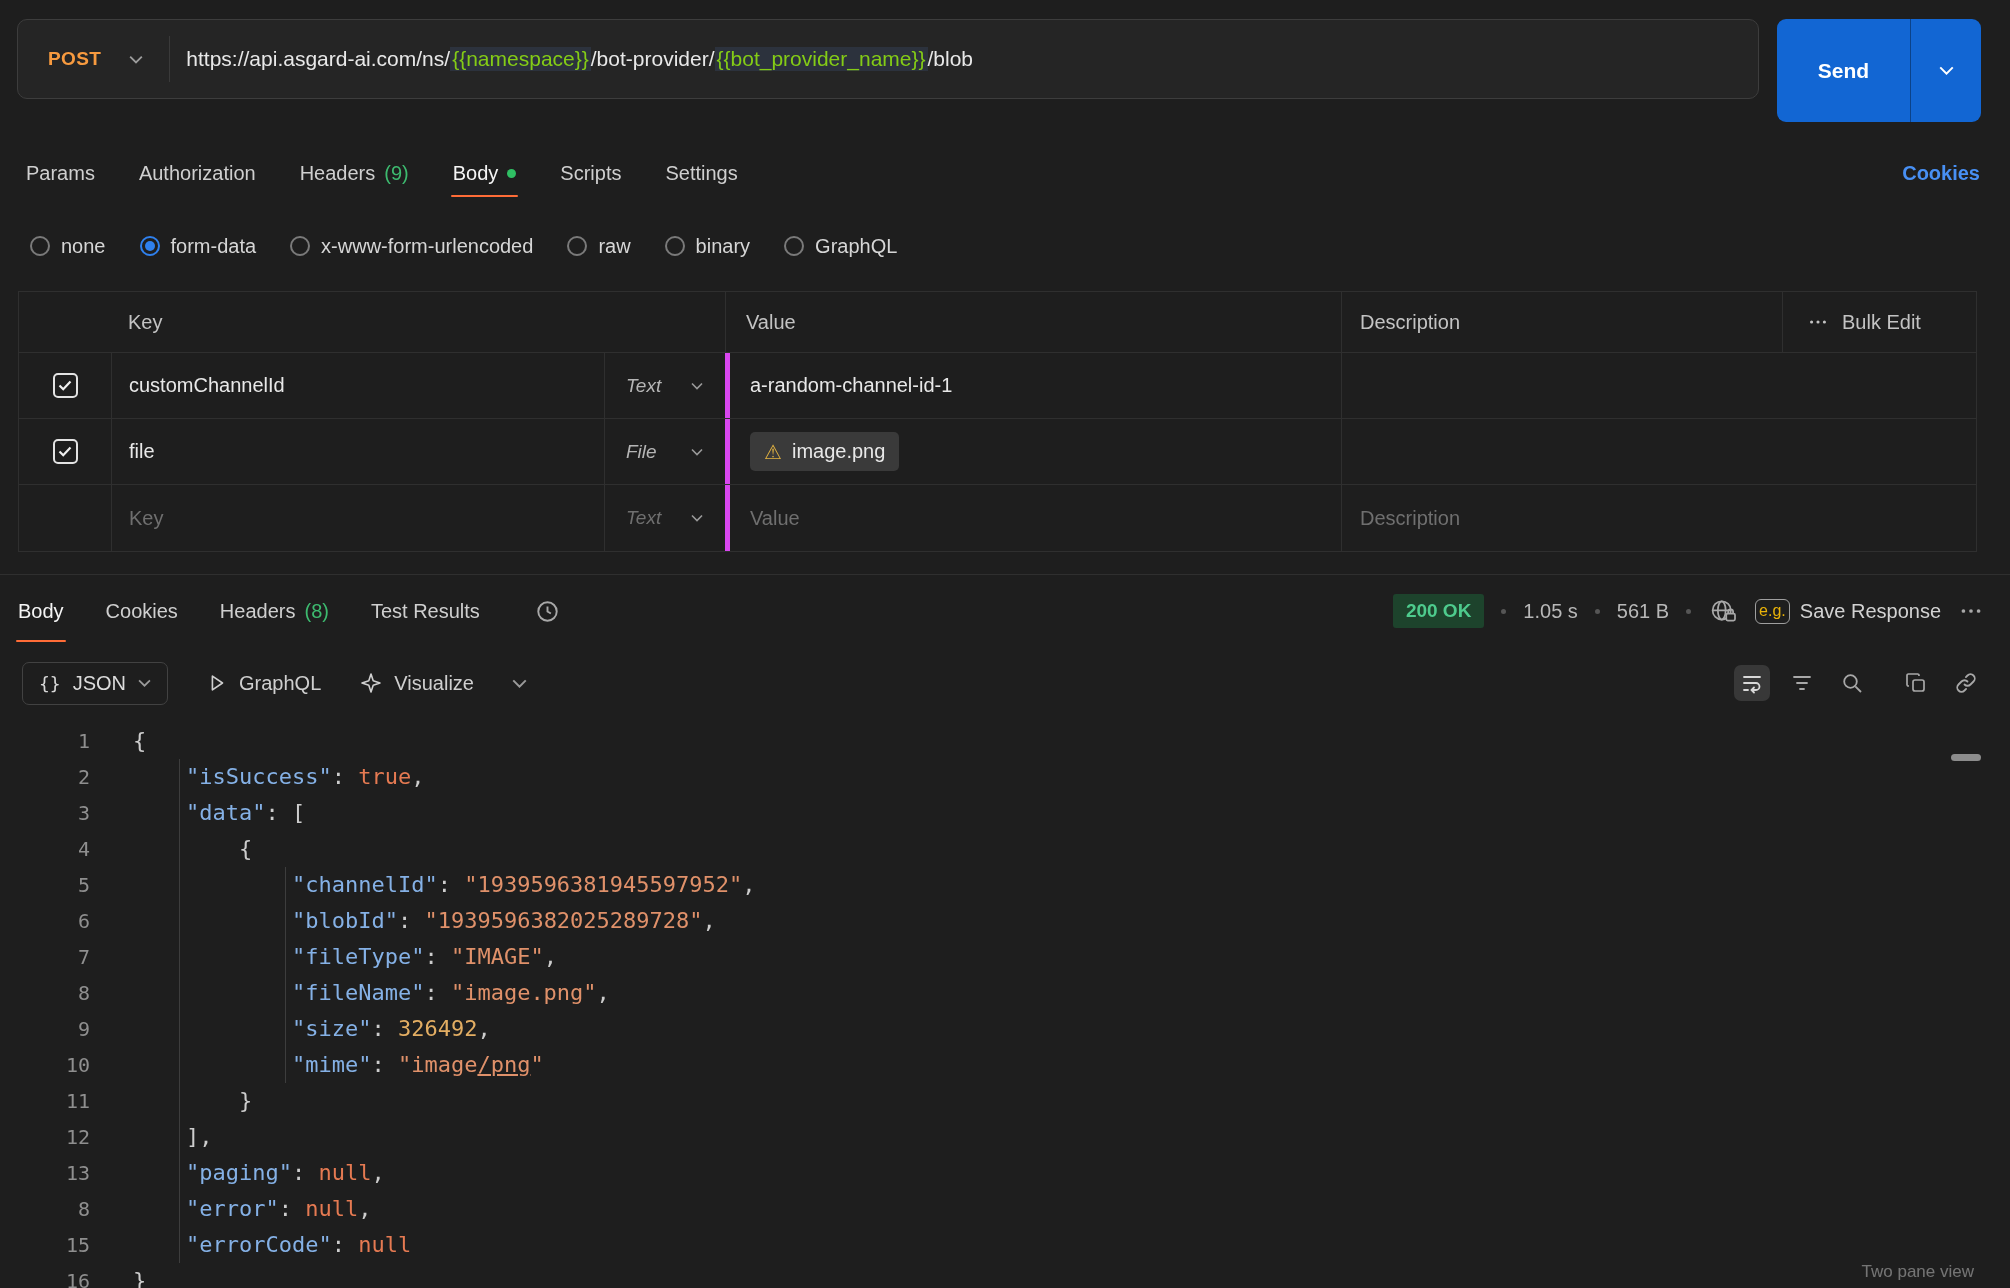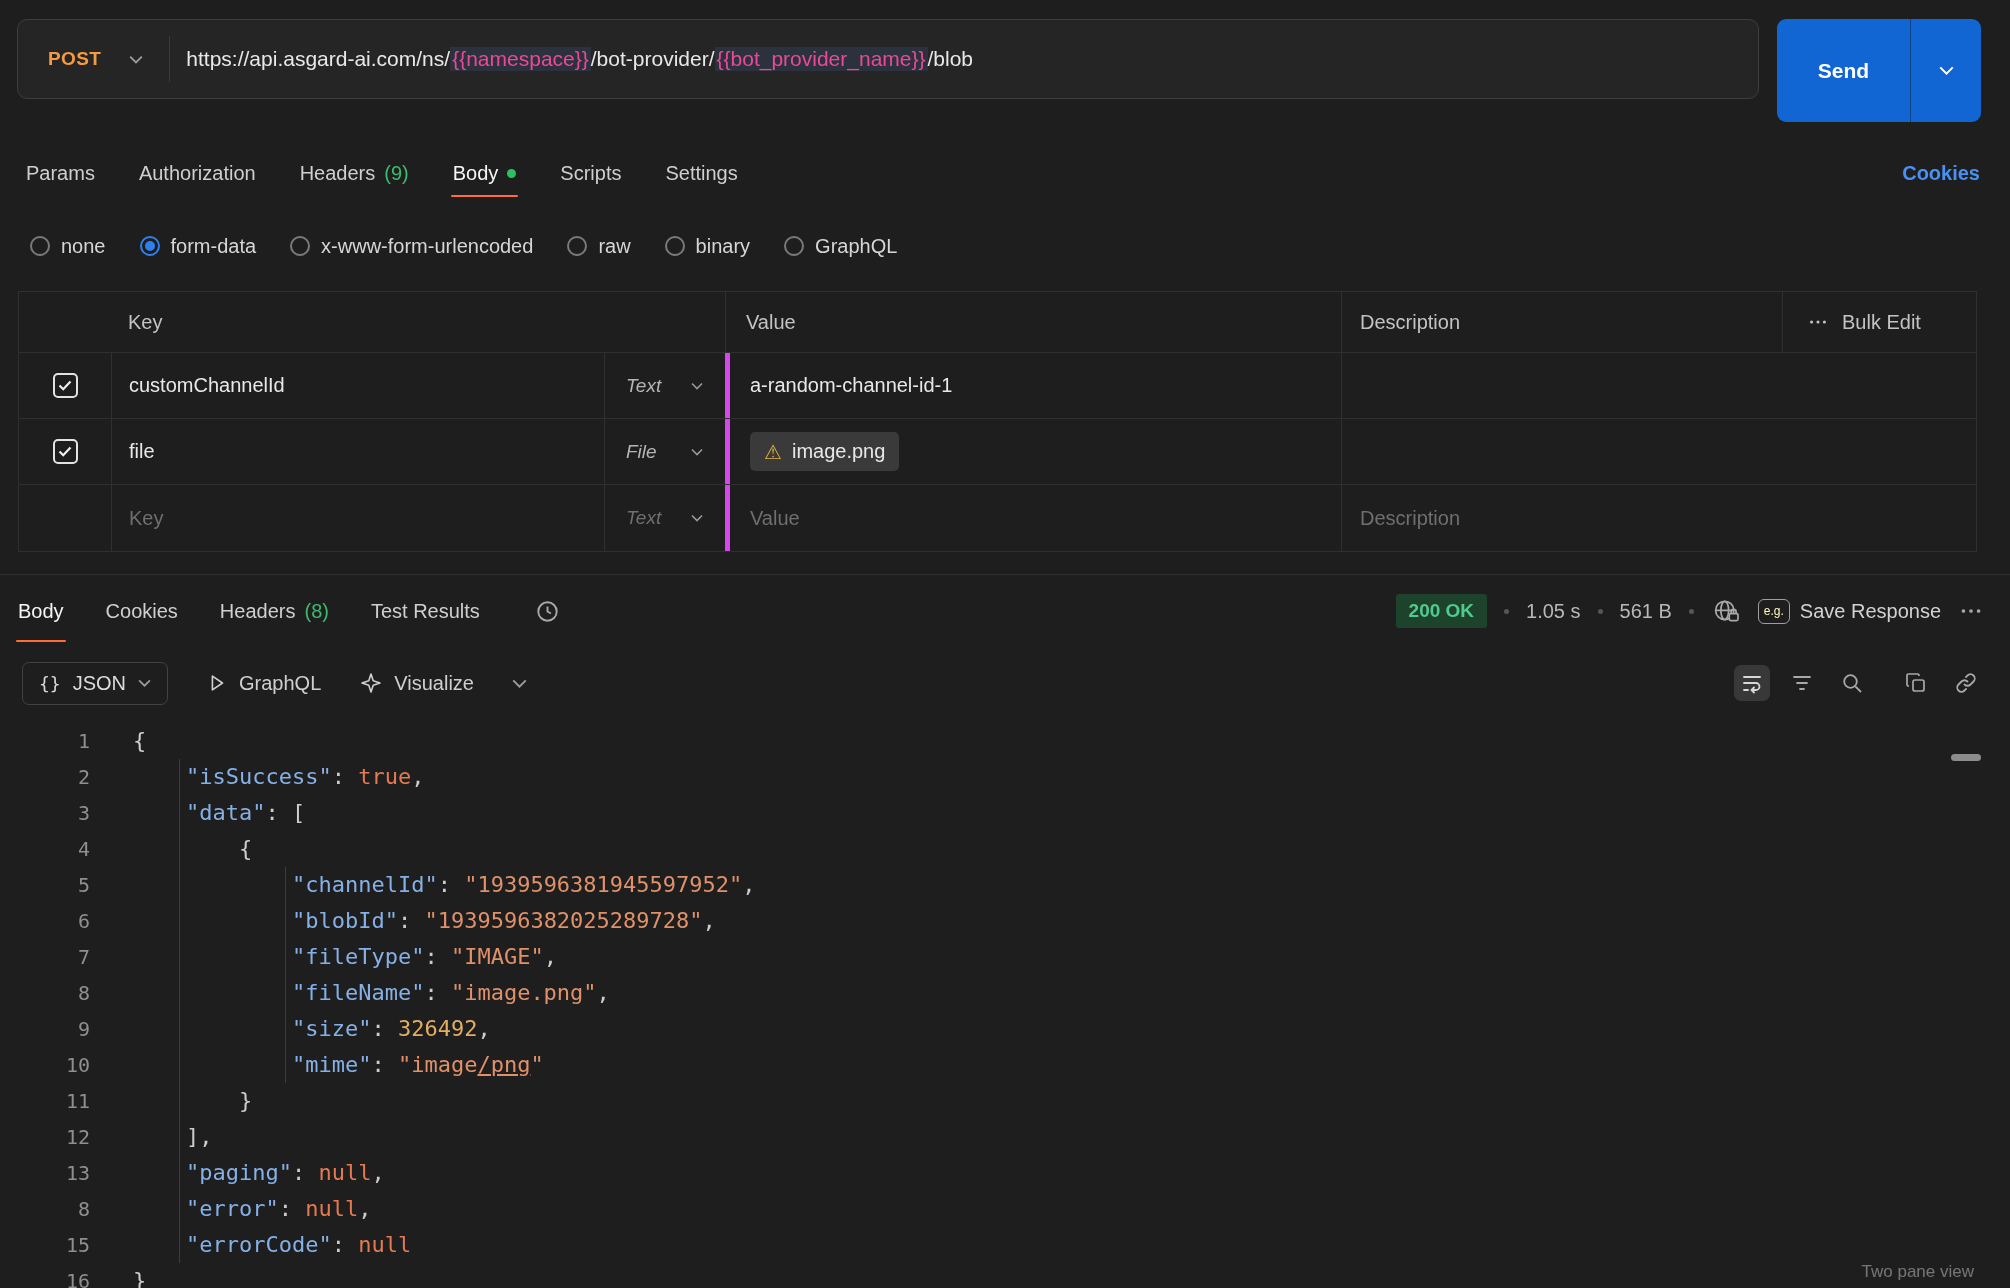--- a/index.html
+++ b/index.html
@@ -11,21 +11,21 @@
   .app { position:relative; width:2010px; height:1288px; }
 
   
   .topbar { display:flex; align-items:stretch; gap:18px; padding:19px 29px 0 17px; }
   .url-box { flex:1; height:80px; background:#252525; border:1px solid #3d3d3d; border-radius:10px; display:flex; align-items:center; overflow:hidden; }
   .method { display:flex; align-items:center; gap:28px; padding:0 26px 0 30px; height:100%; }
   .method-label { color:#f79a3f; font-weight:700; font-size:19px; letter-spacing:.4px; }
   .chev { color:#9a9a9a; }
   .vdiv { width:1px; height:46px; background:#3a3a3a; }
   .url-input { flex:1; font-size:21px; padding-left:16px; white-space:nowrap; overflow:hidden; color:#e8e8e8; }
-  .u-var { color:#ec4899; background:rgba(90,140,224,0.13); border-radius:4px; padding:4px 2px;margin-top:27px; }
+  .u-var { color:#84cc16; background:rgba(90,140,224,0.13); border-radius:4px; padding:4px 2px;margin-top:27px; }
   .send-group { display:flex; height:103px; border-radius:9px; overflow:hidden; flex:none; }
   .send-main { width:133px; background:#1266d3; color:#fff; font-size:21px; font-weight:600; border:none; font-family:inherit; }
   .send-caret { width:71px; background:#1266d3; border:none; border-left:1px solid rgba(0,0,0,.35); color:#fff; display:flex; align-items:center; justify-content:center; }
 
   
   .req-tabs { display:flex; align-items:center; gap:44px; height:58px; margin-top:22px; padding:0 30px 0 26px; }
   .rtab { position:relative; display:flex; align-items:center; gap:9px; height:100%; font-size:20px; color:#cfcfcf; }
   .rtab.active { color:#f5f5f5; }
   .rtab.active::after { content:''; position:absolute; left:-2px; right:-2px; bottom:5px; height:2px; background:#ff6c37; border-radius:1px; }
   .count { color:#3dba6f; }
@@ -62,21 +62,21 @@
 
   
   .resp-sep { border-top:1px solid #2f2f2f; margin-top:22px; }
   .resp-tabs { display:flex; align-items:center; height:72px; padding:0 26px 0 18px; }
   .resp-tabs-left { display:flex; align-items:center; gap:42px; height:100%; }
   .history-btn { color:#a8a8a8; margin-left:12px; }
   .resp-meta { margin-left:auto; display:flex; align-items:center; gap:17px; color:#b8b8b8; font-size:20px; }
   .status-chip { background:#1d432c; color:#4ecb8d; font-size:19px; font-weight:600; padding:6px 13px; border-radius:3px; }
   .sep-dot { width:5px; height:5px; border-radius:50%; background:#565656; flex:none; }
   .meta-icon { color:#a8a8a8; }
-  .eg-badge { min-width:32px; height:25px; border:1.5px solid #9f9f9f; border-radius:6px; color:#fef9c3; font-size:12px; display:flex; align-items:center; justify-content:center; padding:4px 3px; }
+  .eg-badge { min-width:32px; height:25px; border:1.5px solid #9f9f9f; border-radius:6px; color:#eab308; font-size:16px; display:flex; align-items:center; justify-content:center; padding:4px 3px; }
   .save-group { display:flex; align-items:center; gap:10px; color:#d2d2d2; }
 
   .viewer-row { display:flex; align-items:center; gap:38px; height:60px; margin-top:6px; padding:0 26px 0 22px; }
   .json-chip { display:flex; align-items:center; gap:12px; border:1px solid #424242; border-radius:7px; padding:9px 16px; font-size:20px; color:#dcdcdc; }
   .json-braces { font-family:"DejaVu Sans Mono",monospace; font-size:18px; color:#d8d8d8; }
   .vbtn { display:flex; align-items:center; gap:11px; font-size:20px; color:#cfcfcf; }
   .viewer-icons { margin-left:auto; display:flex; align-items:center; gap:14px; }
   .icon-btn { width:36px; height:36px; display:flex; align-items:center; justify-content:center; border-radius:7px; color:#a8a8a8; }
   .icon-btn.active { background:#383838; color:#d8d8d8; }
   .gap-left { margin-left:14px; }

